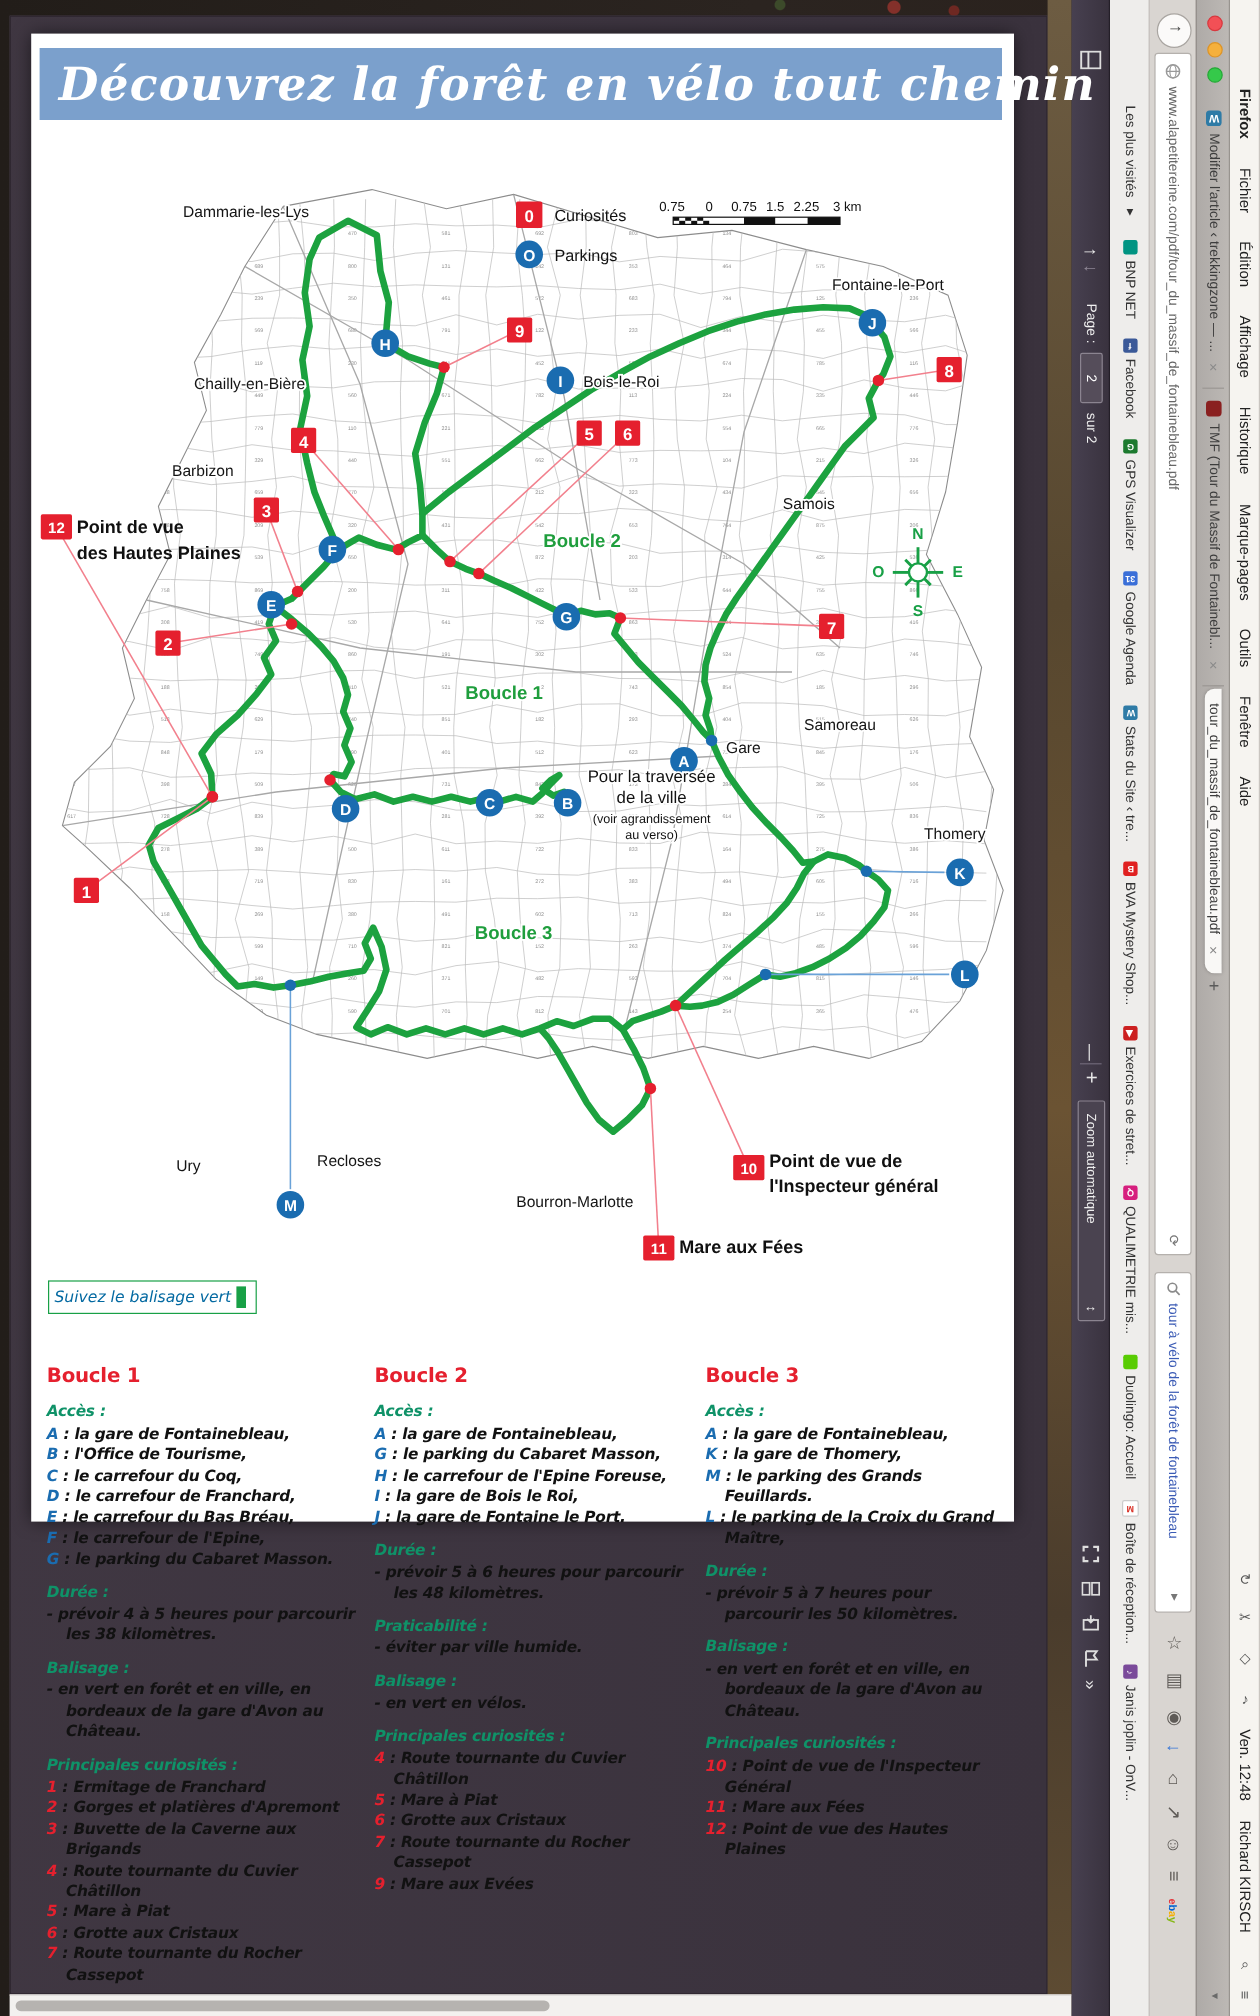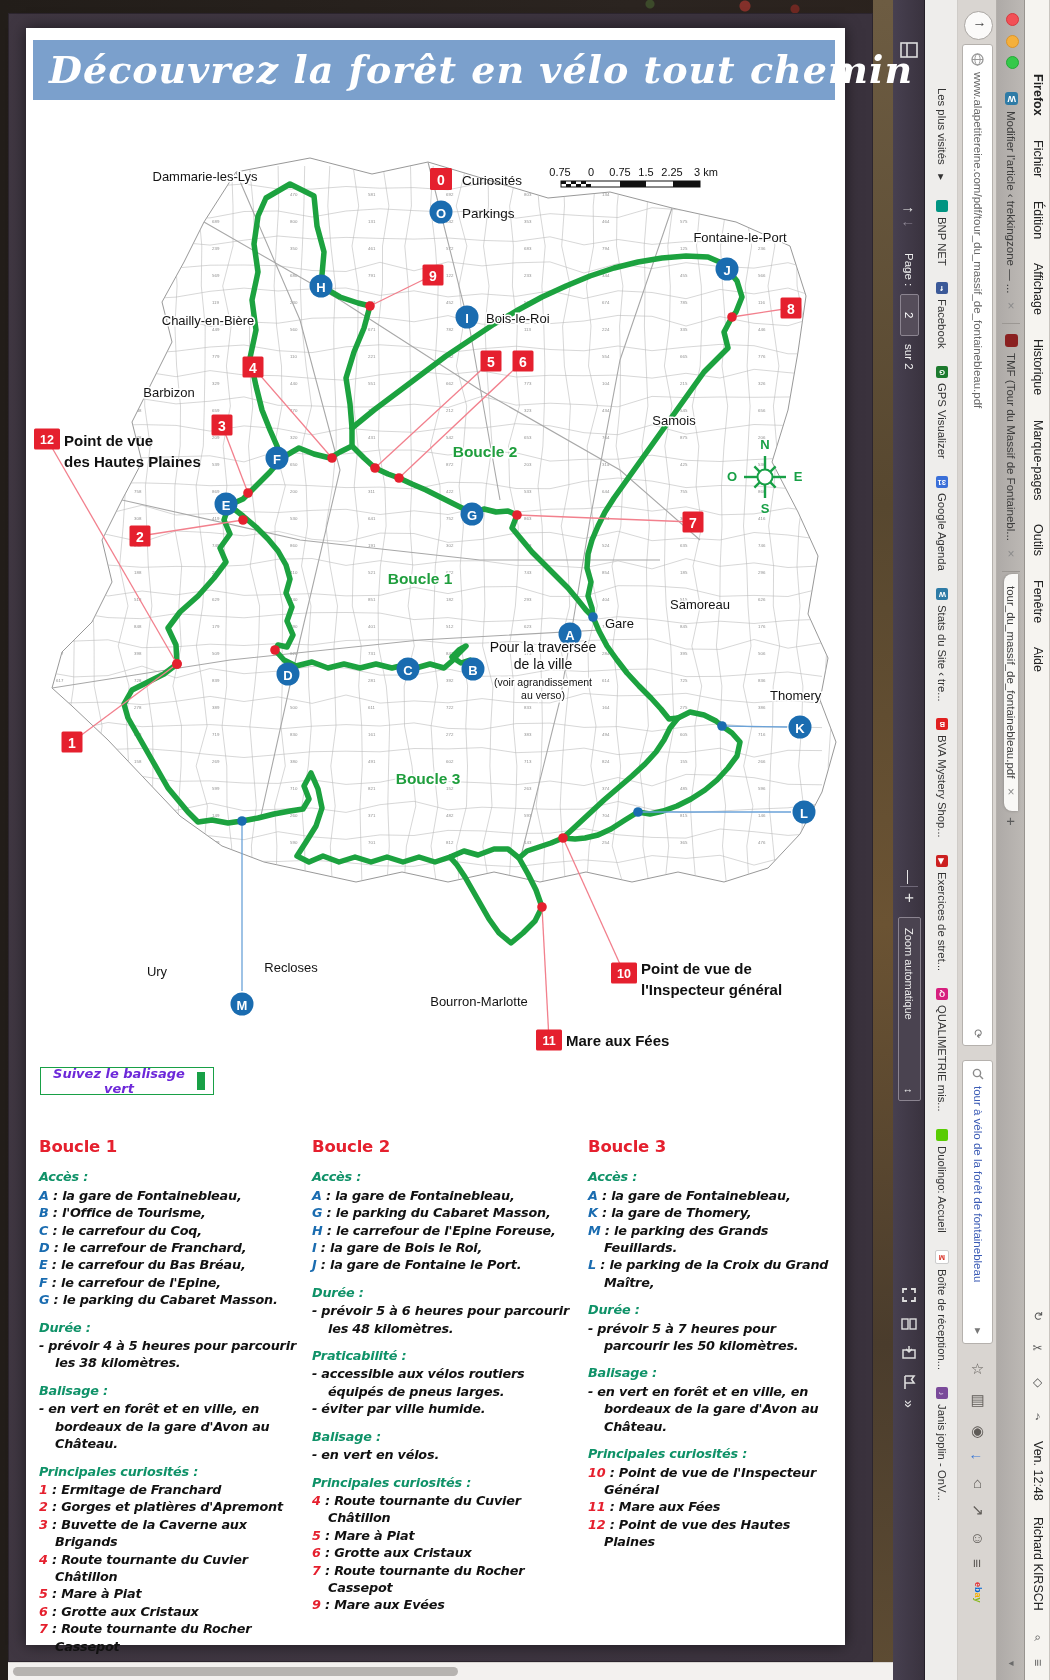--- a/index.html
+++ b/index.html
@@ -5,30 +5,30 @@
   html,body{margin:0;padding:0;width:1050px;height:1680px;overflow:hidden;
     font-family:"Liberation Sans",sans-serif;background:#241e1a;position:relative;}
   
   .desktop{position:absolute;inset:0;background:
     radial-gradient(circle at 745px 6px,#83302a 0 5px,transparent 6px),
     radial-gradient(circle at 795px 9px,#6e2822 0 4px,transparent 5px),
     radial-gradient(circle at 650px 4px,#3c4a2a 0 4px,transparent 5px),
     linear-gradient(90deg,#221d19,#2b2420 60%,#2a211c);}
   .viewer{position:absolute;left:8px;top:13px;width:865px;height:1649px;
     background:linear-gradient(90deg,#42394494,#3a323d) #3c343f;box-shadow:inset 0 0 0 1px #2c252e;}
-  .page{position:absolute;left:18px;top:15px;width:819px;height:1617px;background:#fff;
+  .page{position:absolute;left:18px;top:15px;width:819px;height:1240px;background:#fff;
     box-shadow:0 0 14px rgba(0,0,0,.55);}
   .banner{position:absolute;left:7px;top:12px;width:802px;height:60px;background:#7ba0cc;z-index:3;}
   .banner h1{margin:0;padding:2px 0 0 16px;font-family:"DejaVu Serif",serif;font-style:italic;
     font-weight:bold;font-size:38px;line-height:56px;color:#fff;letter-spacing:1px;white-space:nowrap;}
   #map{position:absolute;left:0;top:0;width:819px;height:1617px;z-index:1;}
   .suivez{position:absolute;left:14px;top:1039px;width:172px;height:26px;z-index:2;
     border:1.5px solid #18a046;background:#fff;display:flex;align-items:center;}
   .suivez span.txt{flex:1;text-align:center;font-family:"DejaVu Sans",sans-serif;font-style:italic;
-    font-weight:bold;font-size:13px;color:#6d28d9;}
+    font-weight:normal;font-size:13px;color:#0369a1;}
   .suivez .gbar{width:8px;height:18px;background:#18a046;margin-right:8px;}
   
   #columns{position:absolute;left:0;top:0;width:100%;height:100%;z-index:2;pointer-events:none;}
   .col{position:absolute;top:1110px;font-family:"DejaVu Sans",sans-serif;font-style:italic;
     font-weight:bold;font-size:12.8px;line-height:17.4px;color:#111;letter-spacing:-0.2px;}
   .col .ctitle{font-style:normal;font-size:16.5px;color:#e5202e;margin:0 0 13px 0;}
   .col .sech{color:#0f9268;margin:10px 0 1px 0;}
   .col .li{padding-left:16px;text-indent:-16px;}
   .col .k{font-style:italic;}
   .col .k.b{color:#1a6cb0;} .col .k.r{color:#e5202e;}
@@ -636,21 +636,20 @@
           <div class="ctitle">Boucle 2</div>
           <div class="sech">Accès :</div>
           <div class="li"><span class="k b">A</span> : la gare de Fontainebleau,</div>
           <div class="li"><span class="k b">G</span> : le parking du Cabaret Masson,</div>
           <div class="li"><span class="k b">H</span> : le carrefour de l'Epine Foreuse,</div>
           <div class="li"><span class="k b">I</span> : la gare de Bois le Roi,</div>
           <div class="li"><span class="k b">J</span> : la gare de Fontaine le Port.</div>
           <div class="sech">Durée :</div>
           <div class="li">- prévoir 5 à 6 heures pour parcourir les 48 kilomètres.</div>
           <div class="sech">Praticabilité :</div>
-          <div class="li">- accessible aux vélos routiers équipés de pneus larges.</div>
           <div class="li">- éviter par ville humide.</div>
           <div class="sech">Balisage :</div>
           <div class="li">- en vert en vélos.</div>
           <div class="sech">Principales curiosités :</div>
           <div class="li"><span class="k r">4</span> : Route tournante du Cuvier Châtillon</div>
           <div class="li"><span class="k r">5</span> : Mare à Piat</div>
           <div class="li"><span class="k r">6</span> : Grotte aux Cristaux</div>
           <div class="li"><span class="k r">7</span> : Route tournante du Rocher Cassepot</div>
           <div class="li"><span class="k r">9</span> : Mare aux Evées</div>
         </div>

